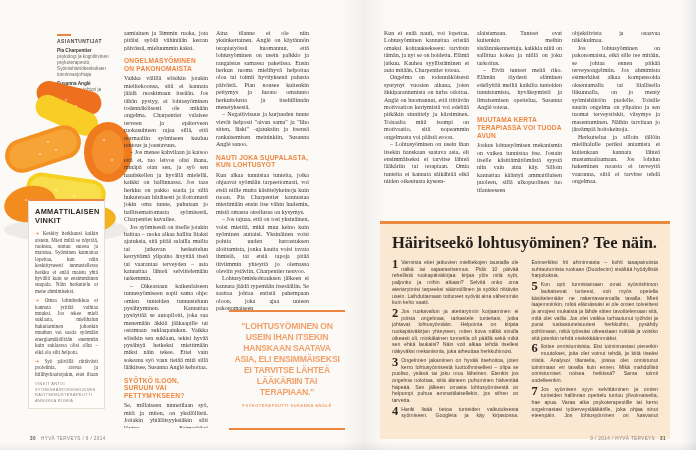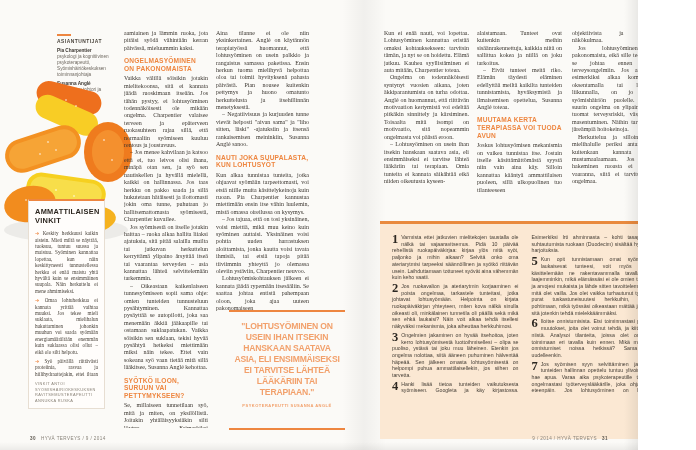--- a/index.html
+++ b/index.html
@@ -1,16 +1,16 @@
 <!DOCTYPE html>
 <html><head>
 <meta charset="utf-8">
 <style>
   html,body{margin:0;padding:0;}
-  .canvas{position:relative;width:638px;height:450px;background:#fbfaf7;overflow:hidden;
+  .canvas{position:relative;width:696px;height:450px;background:#fbfaf7;overflow:hidden;
           font-family:"Liberation Serif", serif;color:#3b3630;}
   .edge-shade{position:absolute;top:0;right:0;width:14px;height:100%;
     background:linear-gradient(to right,rgba(0,0,0,0),rgba(0,0,0,0.07));}
   .bottom-shade{position:absolute;left:0;bottom:0;width:100%;height:8px;
     background:linear-gradient(to bottom,rgba(0,0,0,0),rgba(0,0,0,0.06));}
   .gutter{position:absolute;top:0;left:342px;width:44px;height:100%;
     background:linear-gradient(to right,rgba(0,0,0,0),rgba(0,0,0,0.045) 50%,rgba(0,0,0,0));}
 
   
   .experts{position:absolute;left:57px;top:34px;width:56px;
@@ -175,20 +175,21 @@
         <div class="b-h">MUUTAMA KERTA TERAPIASSA VOI TUODA AVUN</div>
         <div class="b-p">Joskus lohtusyömisen mekanismia on vaikea tunnistaa itse. Jostain itselle käsittämättömästä syystä niin vain aina käy. Silloin kannattaa kääntyä ammattilaisen puoleen, sillä ulkopuolinen tuo tilanteeseen</div>
       </div>
     <div class="col colR3">
         <div class="b-p">objektiivista ja osaavaa näkökulmaa.</div>
         <div class="b-p">Jos lohtusyöminen on pakonomaista, eikä sille tee mitään, se johtaa ennen pitkää terveysongelmiin. Jos ahmimista esimerkiksi alkaa kompensoida oksentamalla tai liiallisella liikunnalla, on jo menty syömishäiriön puolelle. Toisille suurin ongelma on ylipaino ja sen tuomat terveysriskit, väsymys ja masentuminen. Näihin tarvitaan jo järeämpiä hoitokeinoja.</div>
         <div class="b-p">Herkuttelua ja silloin tällöin mielihalulle periksi antamista ei kuitenkaan kannata lähteä mustamaalaamaan. Jos lohdun hakeminen ruoasta ei terveyttä vaaranna, siitä ei tarvitse tehdä ongelmaa.</div>
       </div>
 
     <div class="panel">
+      <h1 class="panel-title">Häiritseekö lohtusyöminen? Tee näin.</h1>
       <div class="panel-cols">
           <div class="item"><span class="num">1</span>Varmista ettei jatkuvien mielitekojen taustalla ole nälkä tai vajaaravitsemus. Pidä 10 päivää rehellistä ruokapäiväkirjaa: kirjaa ylös mitä syöt, paljonko ja mihin aikaan? Selvitä onko oma ateriarytmisi tarpeeksi säännöllinen ja syötkö riittävän usein. Laihduttamaan tottuneet syövät aina vähemmän kuin keho vaatii.</div>
           <div class="item"><span class="num">2</span>Jos ruokavalion ja ateriarytmin korjaaminen ei poista ongelmaa, tarkastele tunteitasi, jotka johtavat lohtusyömään. Helpointa on kirjata ruokapäiväkirjan yhteyteen, miten kova nälkä sinulla oikeasti oli, minkälainen tunnetila oli päällä sekä mikä sen ehkä laukaisi? Näin voit alkaa tehdä itsellesi näkyväksi mekanismia, joka aiheuttaa herkkuhimosi.</div>
           <div class="item"><span class="num">3</span>Ongelmien jakaminen on hyvää itsehoitoa, joten kerro lohtusyömisestä luottoihmisellesi – olipa se puoliso, ystävä tai joku muu läheinen. Etenkin jos ongelma nolottaa, siitä ääneen puhuminen hälventää häpeää. Sen jälkeen omasta lohtusyömisestä on helpompi puhua ammattilaisellekin, jos siihen on tarvetta.</div>
           <div class="item"><span class="num">4</span>Hanki lisää tietoa tunteiden vaikutuksesta syömiseen. Googleta ja käy kirjastossa. Esimerkiksi Irti ahminnasta – kohti tasapainoista suhtautumista ruokaan (Duodecim) sisältää hyödyllisiä harjoituksia.</div>
           <div class="item"><span class="num">5</span>Kun opit tunnistamaan omat syömishimon laukaisevat tunteesi, voit myös opetella käsittelemään ne rakentavammalla tavalla. Mieti laajemminkin, mikä elämässäsi ei ole omien toiveittesi ja arvojesi mukaista ja lähde sitten tavoittelemaan sitä, mitä olet vailla. Jos olet vaikka turhautunut työhösi ja purat tuskastuneisuutesi herkkuihin, pysähdy pohtimaan, mikä työssäsi oikeastaan mättää ja voisiko sitä jotenkin tehdä mielekkäämmäksi.</div>
           <div class="item"><span class="num">6</span>Iloitse onnistumisista. Etsi toiminnastasi pienetkin muutokset, joita olet voinut tehdä, ja kiitä itseäsi niistä. Analysoi tilanteita, joissa olet onnistunut toimimaan eri tavalla kuin ennen. Mikä mahdollisti onnistumiset noissa hetkissä? Sama toimii uudelleenkin.</div>
           <div class="item"><span class="num">7</span>Jos syömisen syyn selvittäminen ja omien tunteiden hallinnan opettelu tuntuu ylivoimaiselta, hae apua. Varaa aika psykoterapeutille tai kerro ongelmastasi työterveyslääkärille, joka ohjaa sinut eteenpäin. Jos lohtusyöminen on kasvanut syömishäiriöksi tai siihen liittyy masennusta, saatat tarvita lääkärin apua, ehkä lääkkeitäkin.</div>
         </div>
     </div>

